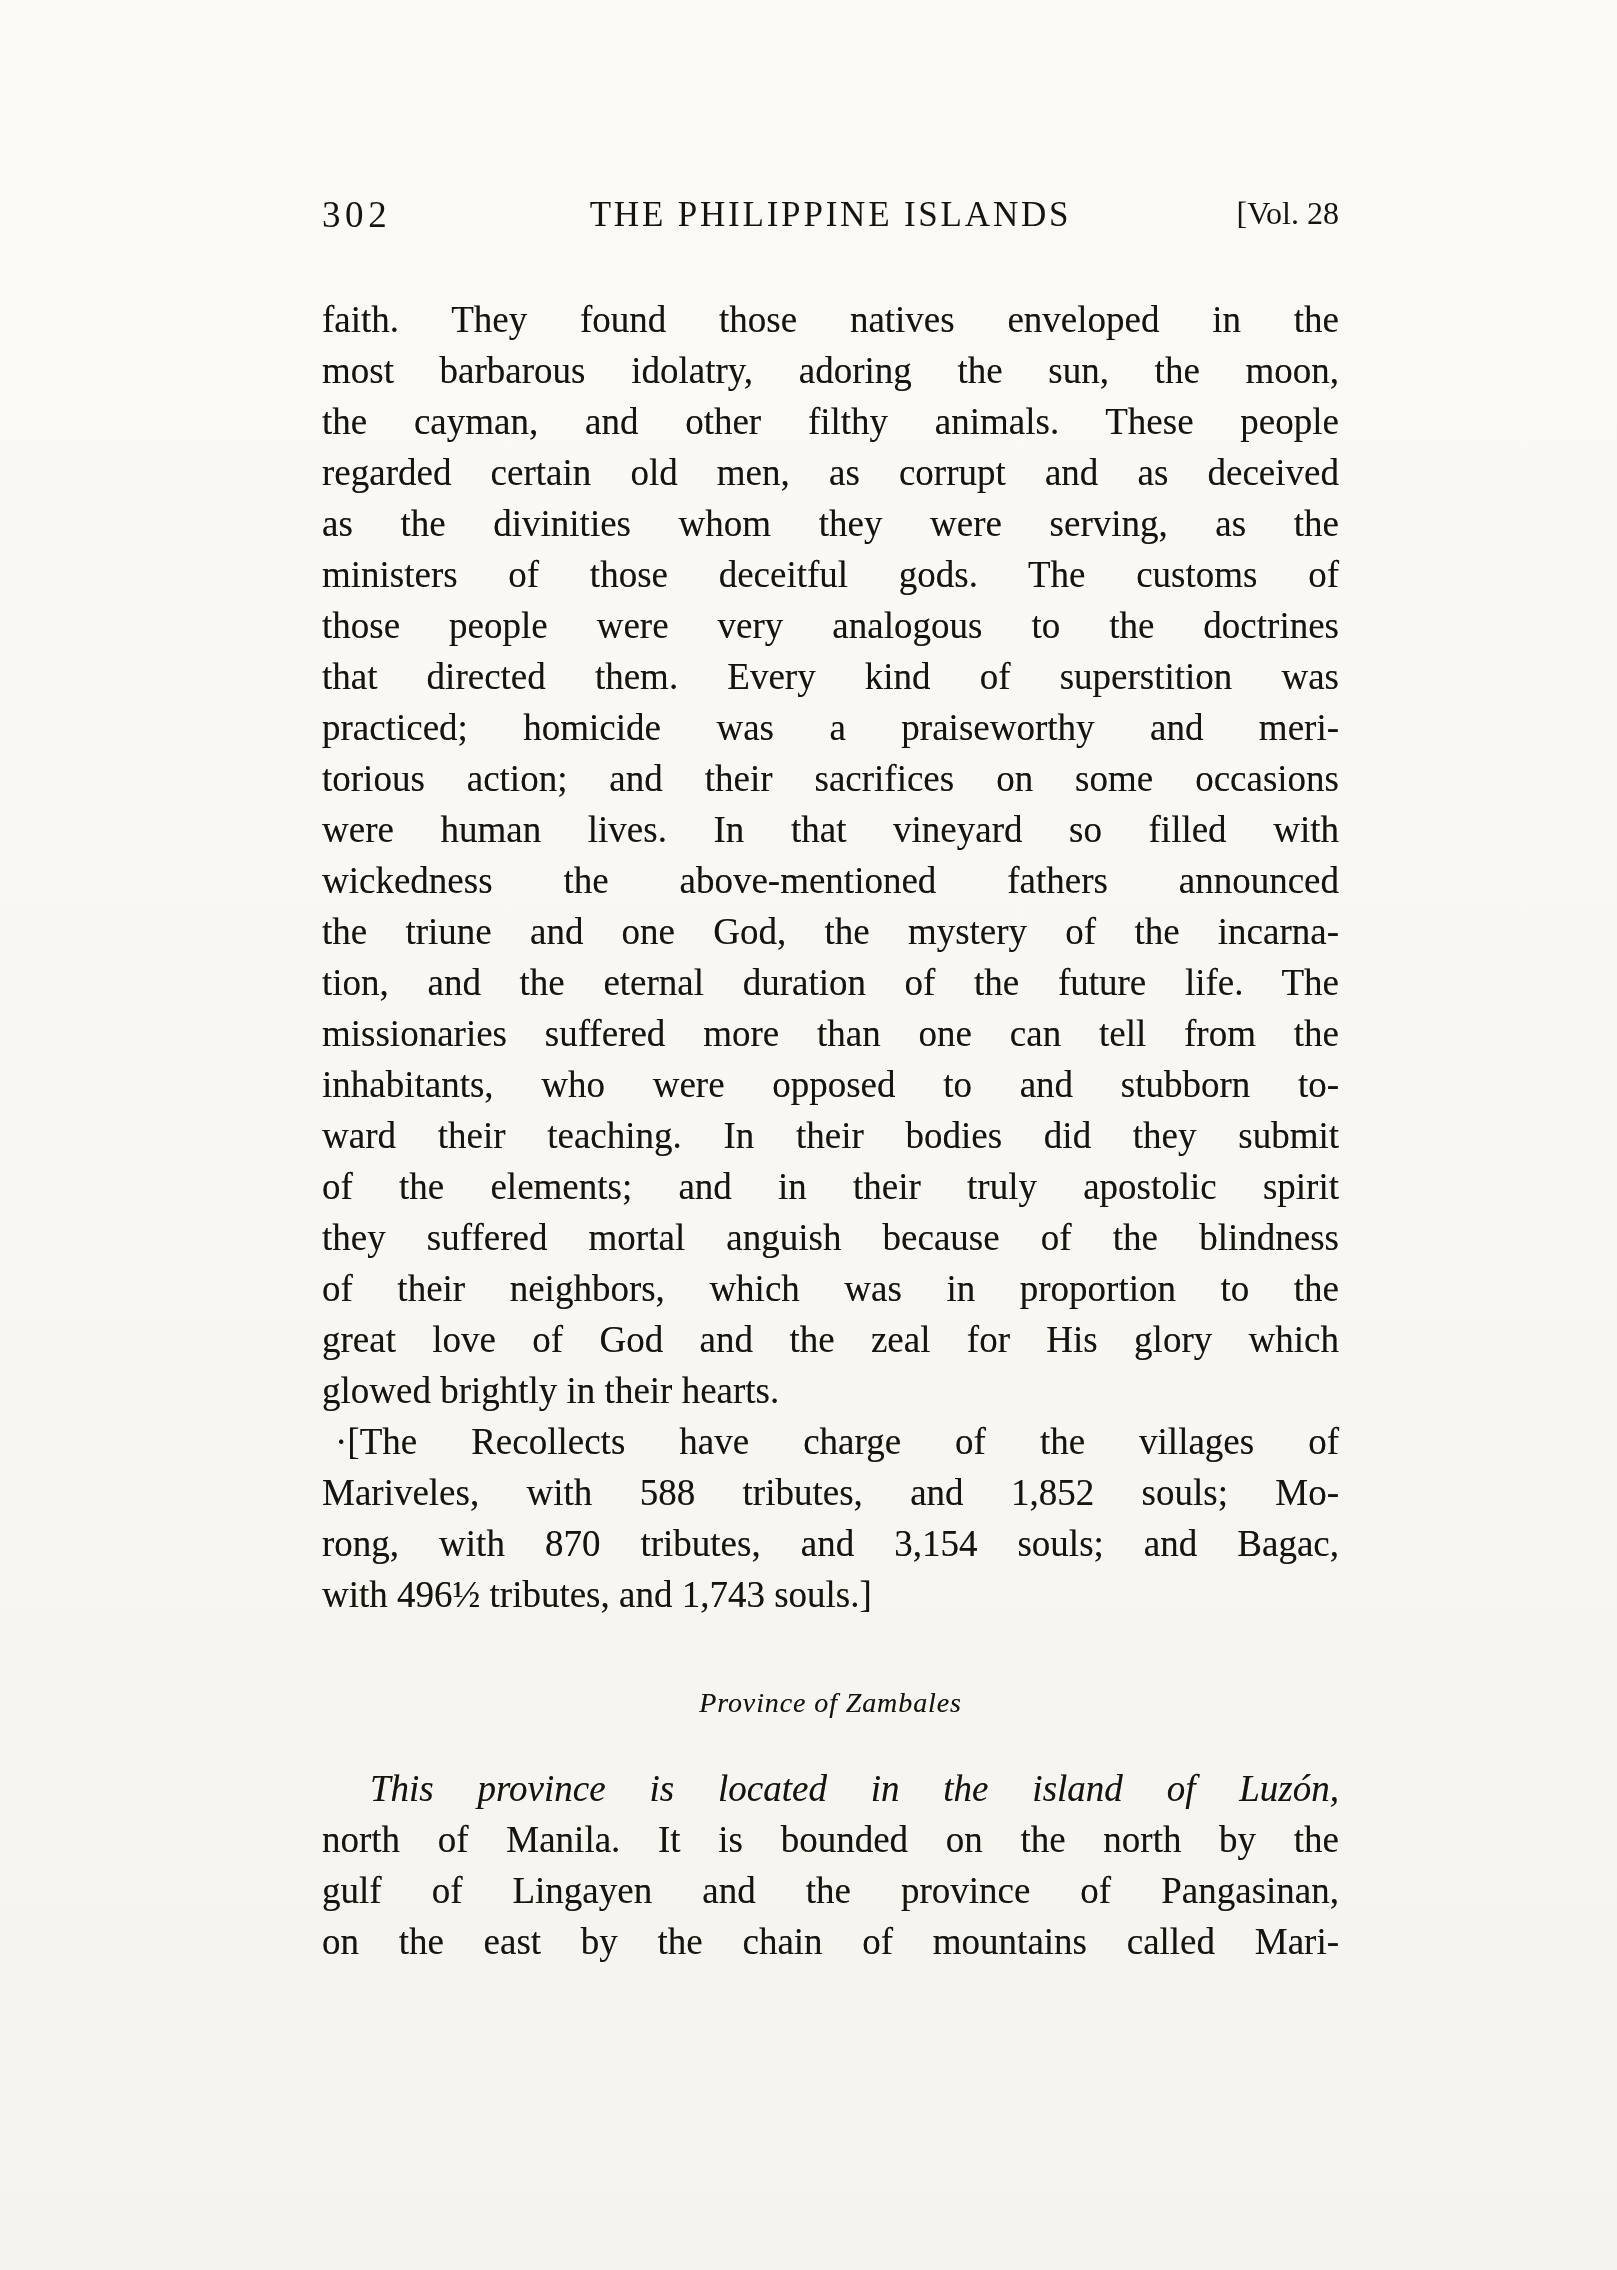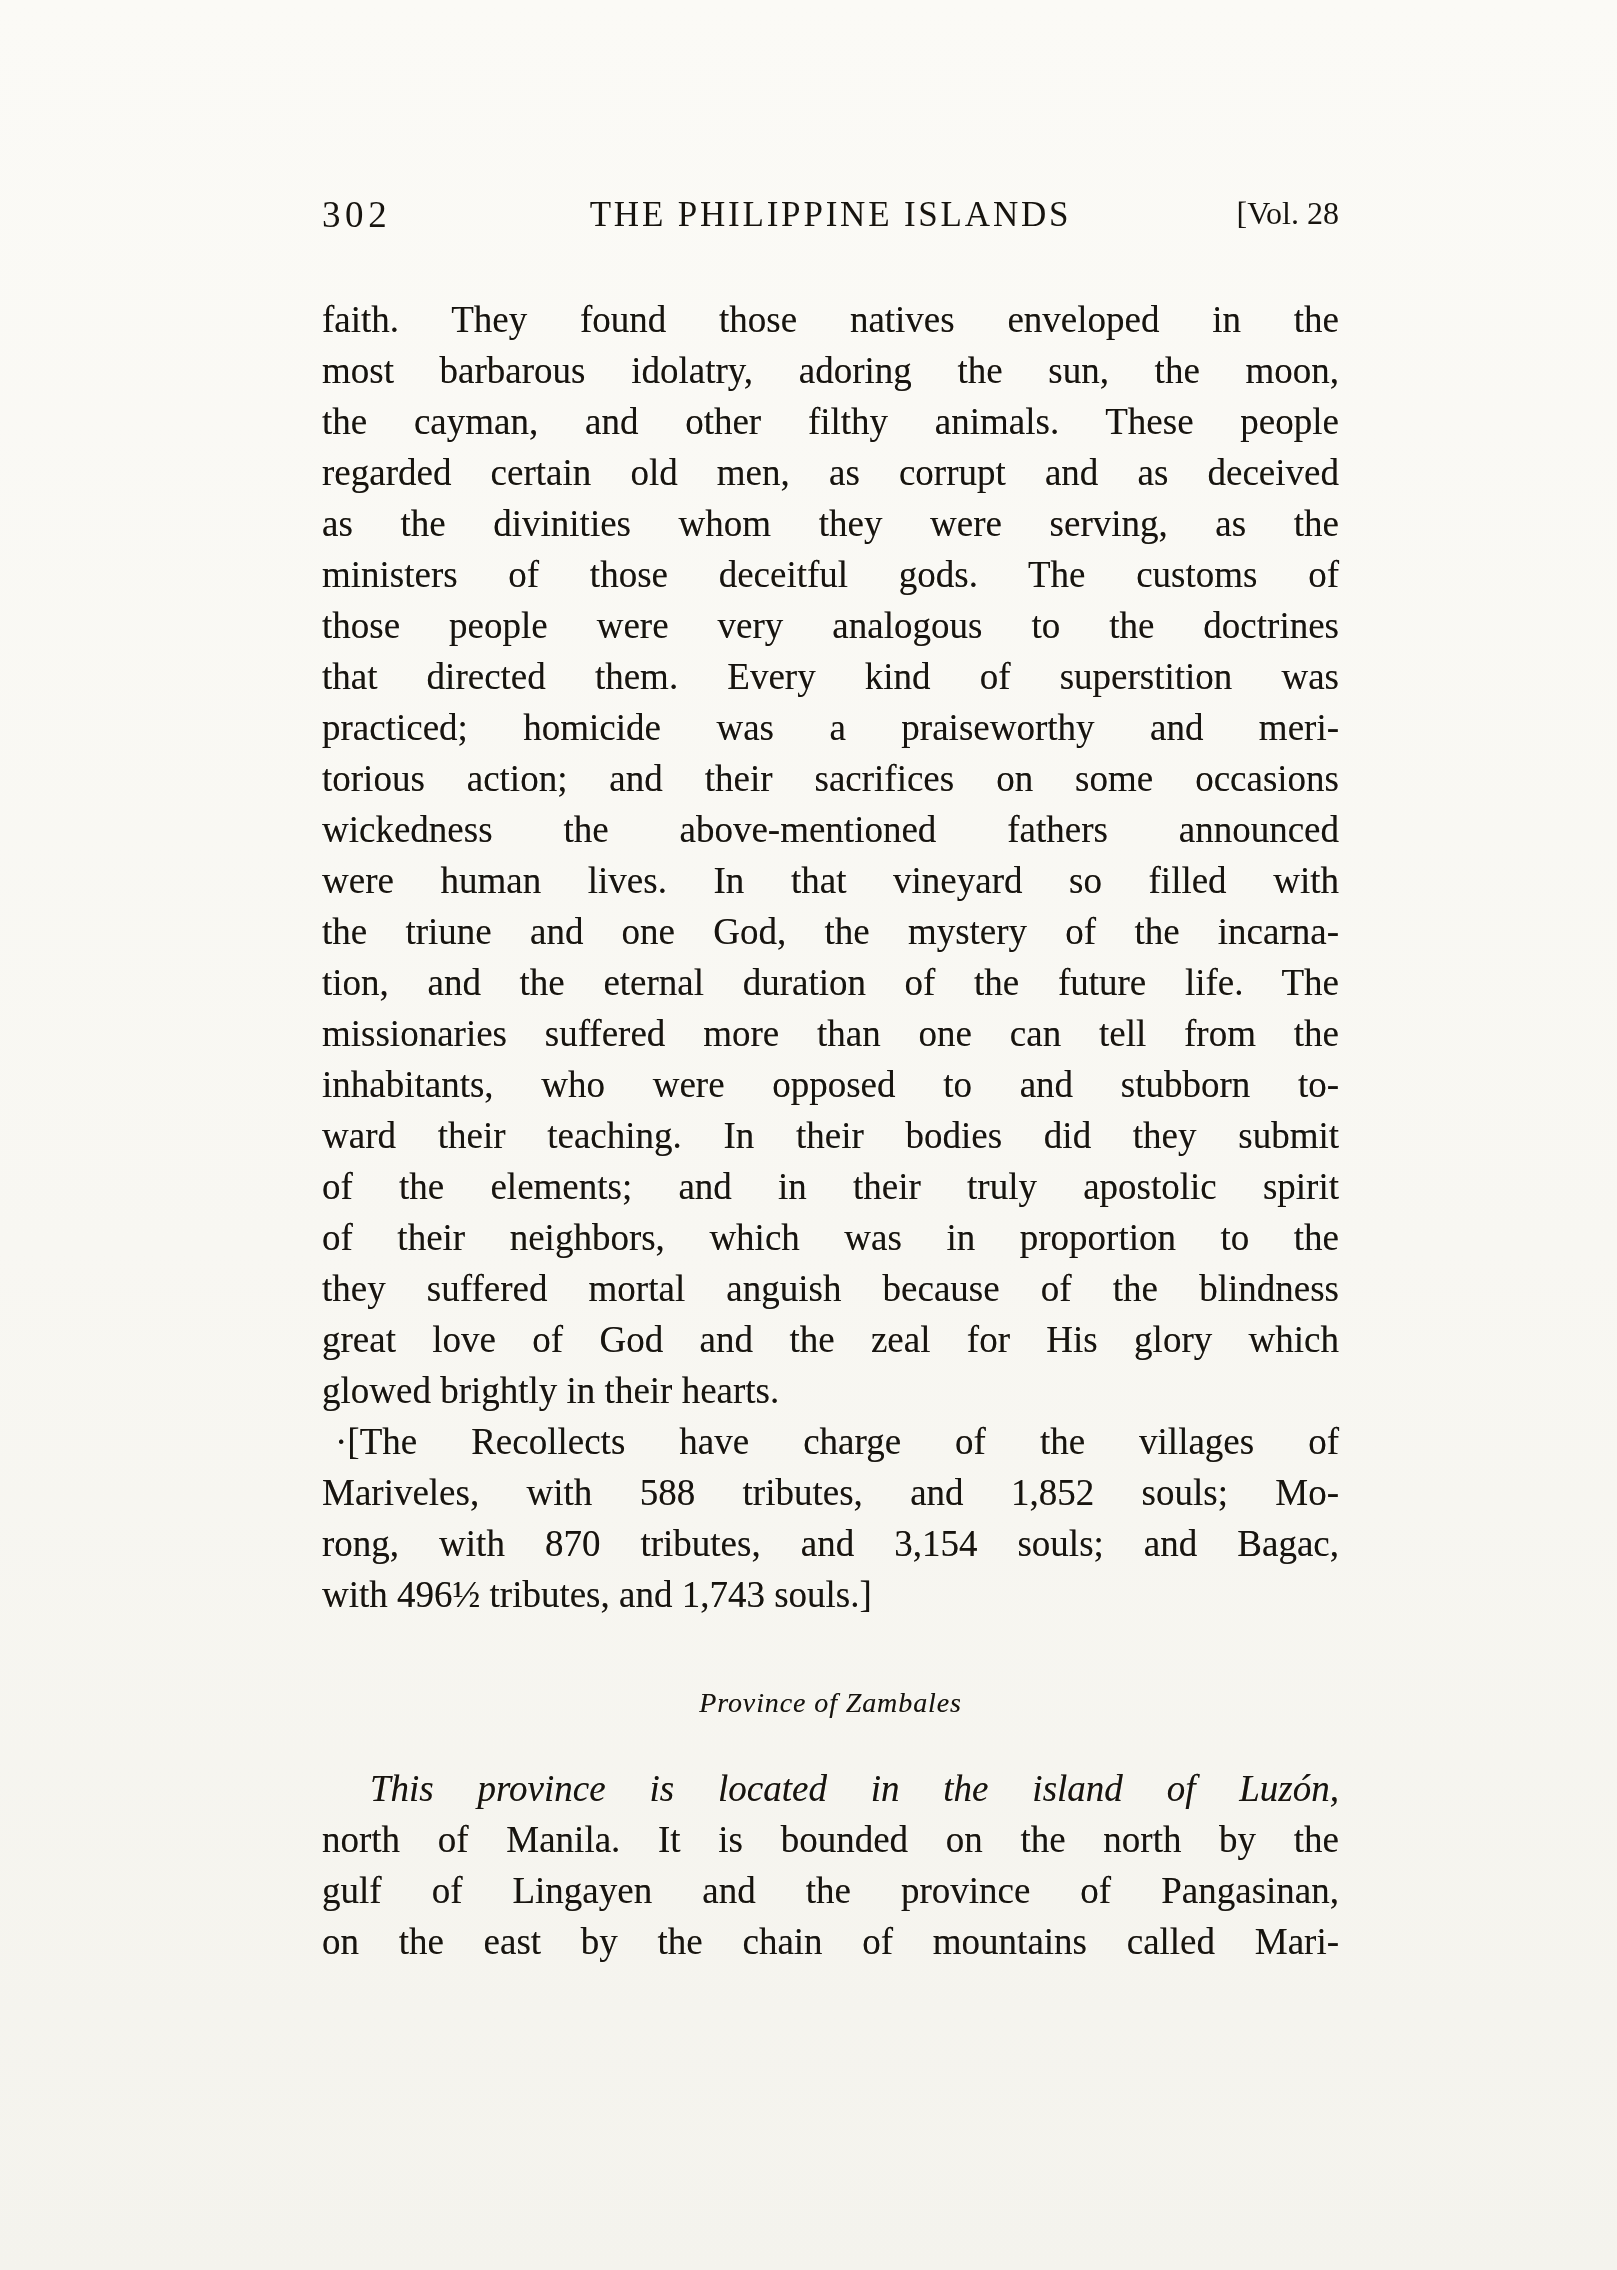--- a/index.html
+++ b/index.html
@@ -100,30 +100,30 @@
           <div class="line first">faith.  They found those natives enveloped in the</div>
           <div class="line">most barbarous idolatry, adoring the sun, the moon,</div>
           <div class="line">the cayman, and other filthy animals.  These people</div>
           <div class="line">regarded certain old men, as corrupt and as deceived</div>
           <div class="line">as the divinities whom they were serving, as the</div>
           <div class="line">ministers of those deceitful gods.  The customs of</div>
           <div class="line">those people were very analogous to the doctrines</div>
           <div class="line">that directed them.  Every kind of superstition was</div>
           <div class="line">practiced; homicide was a praiseworthy and meri-</div>
           <div class="line">torious action; and their sacrifices on some occasions</div>
+          <div class="line">were human lives.  In that vineyard so filled with</div>
           <div class="line">wickedness the above-mentioned fathers announced</div>
-          <div class="line">were human lives.  In that vineyard so filled with</div>
           <div class="line">the triune and one God, the mystery of the incarna-</div>
           <div class="line">tion, and the eternal duration of the future life.  The</div>
           <div class="line">missionaries suffered more than one can tell from the</div>
           <div class="line">inhabitants, who were opposed to and stubborn to-</div>
           <div class="line">ward their teaching.  In their bodies did they submit</div>
           <div class="line">of the elements; and in their truly apostolic spirit</div>
+          <div class="line">they suffered mortal anguish because of the blindness</div>
           <div class="line">of their neighbors, which was in proportion to the</div>
-          <div class="line">they suffered mortal anguish because of the blindness</div>
           <div class="line">great love of God and the zeal for His glory which</div>
           <div class="line last">glowed brightly in their hearts.</div>
         </div>
         <div class="paragraph indent-small">
           <div class="line first">·[The Recollects have charge of the villages of</div>
           <div class="line">Mariveles, with 588 tributes, and 1,852 souls; Mo-</div>
           <div class="line">rong, with 870 tributes, and 3,154 souls; and Bagac,</div>
           <div class="line last">with 496½ tributes, and 1,743 souls.]</div>
         </div>
         <div class="section-heading">Province of Zambales</div>

